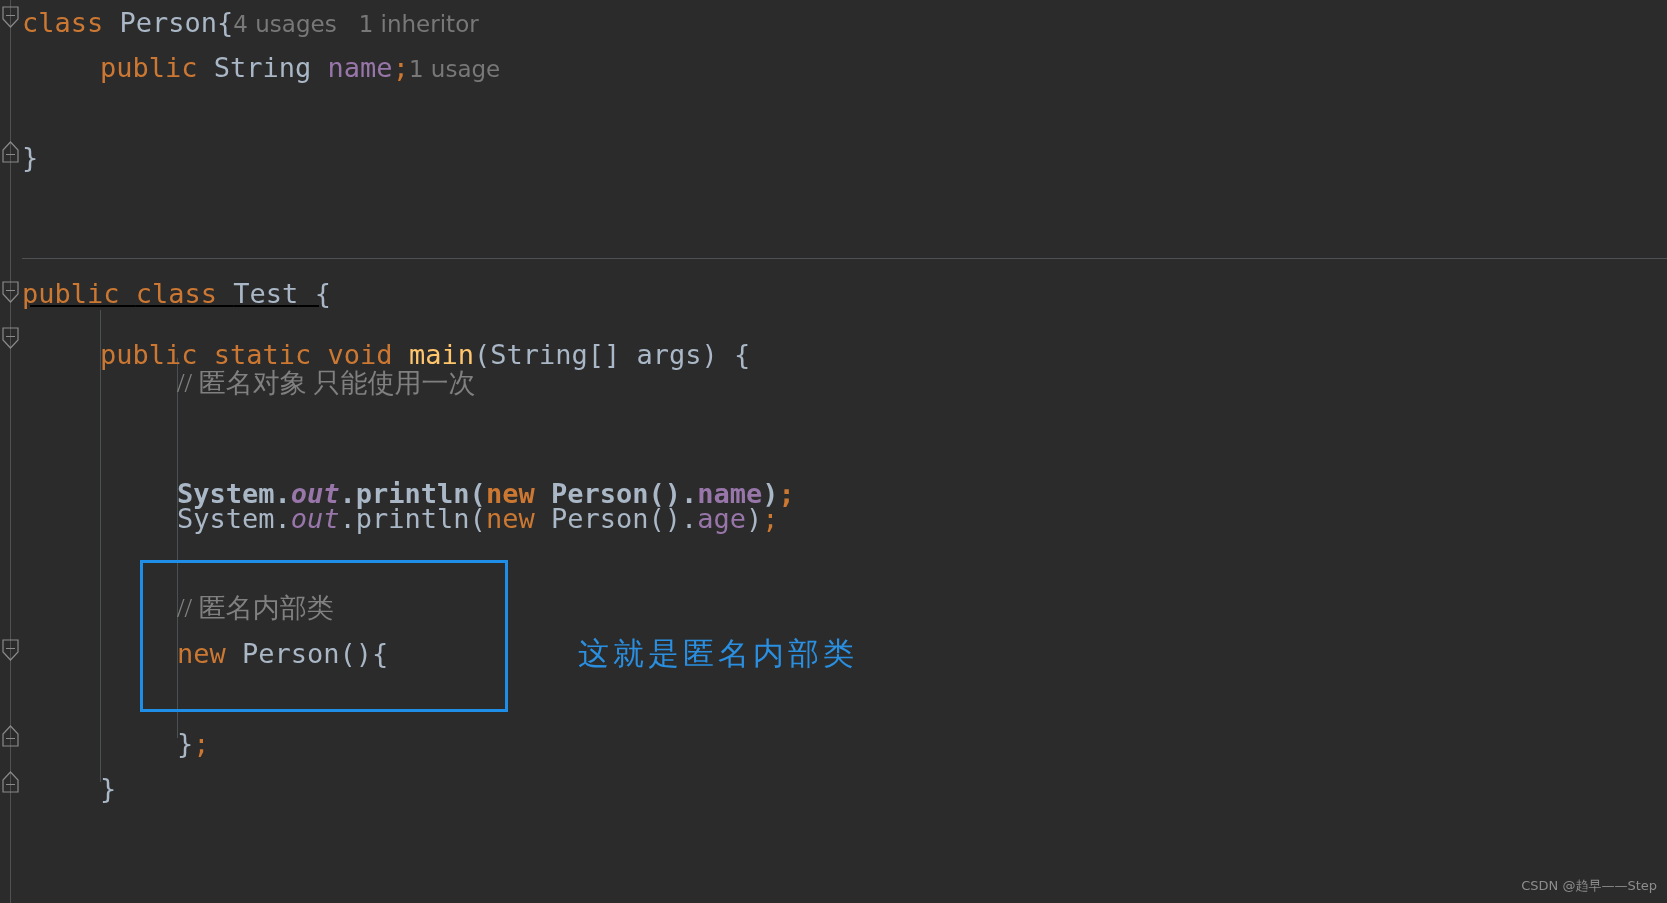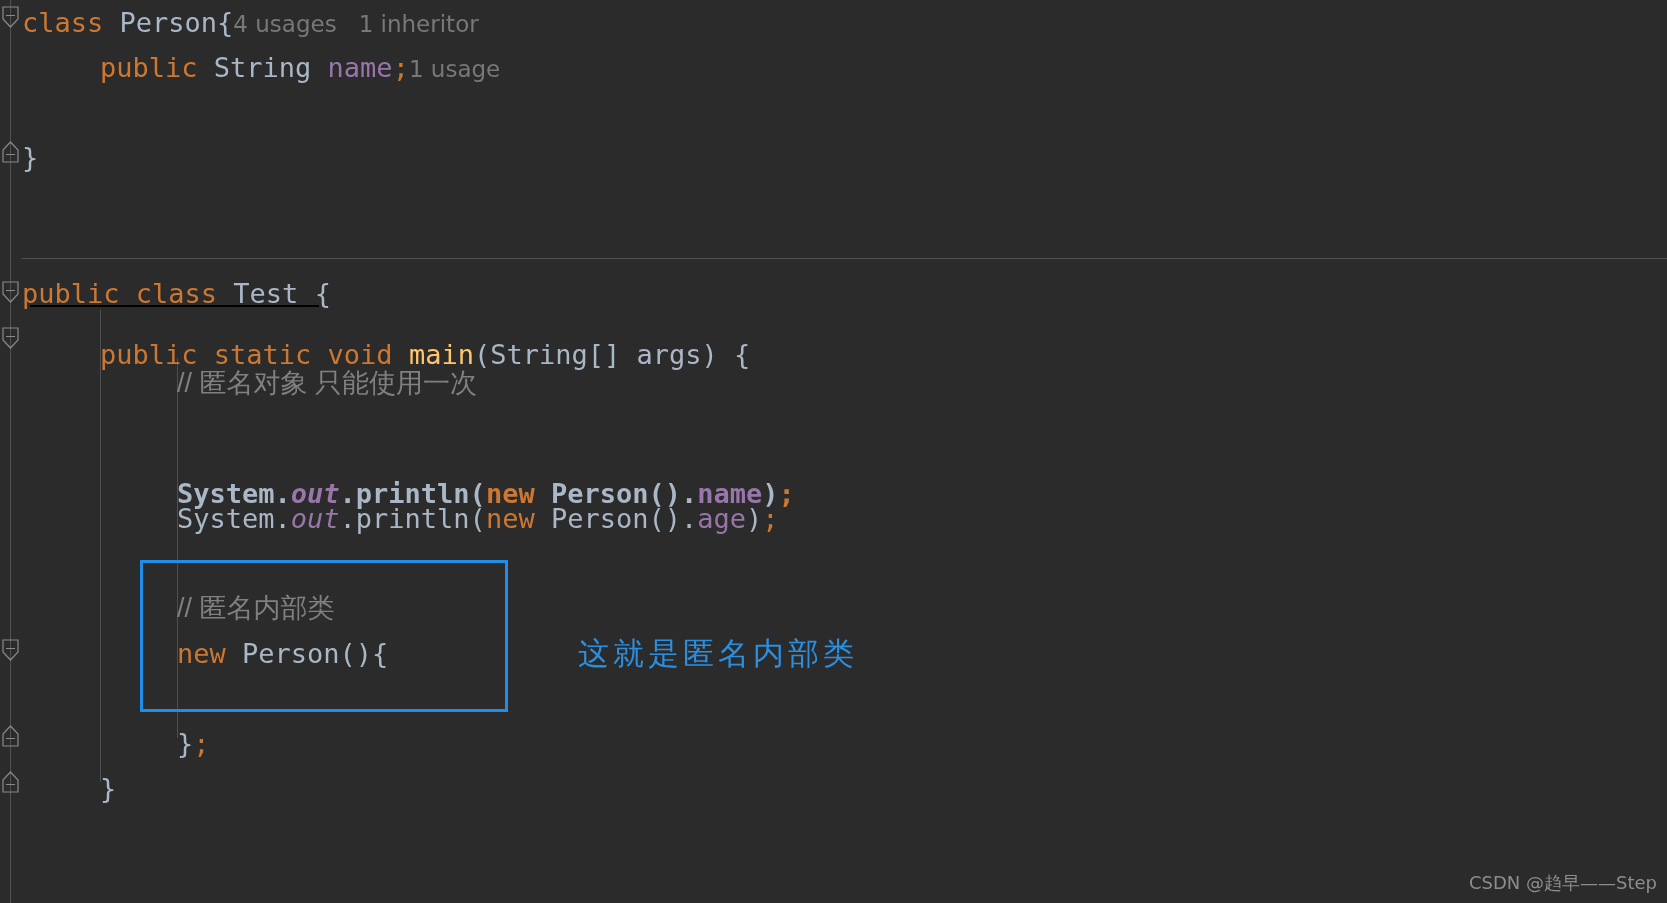--- a/index.html
+++ b/index.html
@@ -86,21 +86,21 @@
   .method  { color: #ffc66d; }
   .cmt     { color: #808080; }
   .punc    { color: #a9b7c6; }
   .semi    { color: #cc7832; }
   .hint {
     color: #787878;
     font-family: "DejaVu Sans", sans-serif;
     font-size: 23px;
   }
   .cjk {
-    font-family: Liberation Sans, sans-serif;
+    font-family: Liberation Serif, serif;
     text-align: center;
   }
 
   
   .guide {
     position: absolute;
     width: 1px;
     background: #4b5052;
   }
 
@@ -127,21 +127,21 @@
     white-space: pre;
   }
 
   
   .watermark {
     position: absolute;
     right: 10px;
     bottom: 8px;
     color: #8d8d8d;
     font-family: "DejaVu Sans", sans-serif;
-    font-size: 18px;
+    font-size: 13px;
     white-space: pre;
   }
 </style>
 </head>
 <body>
 
 <div id="editor">
 
   <div class="gutter">
     <div class="gutter-rail"></div>

